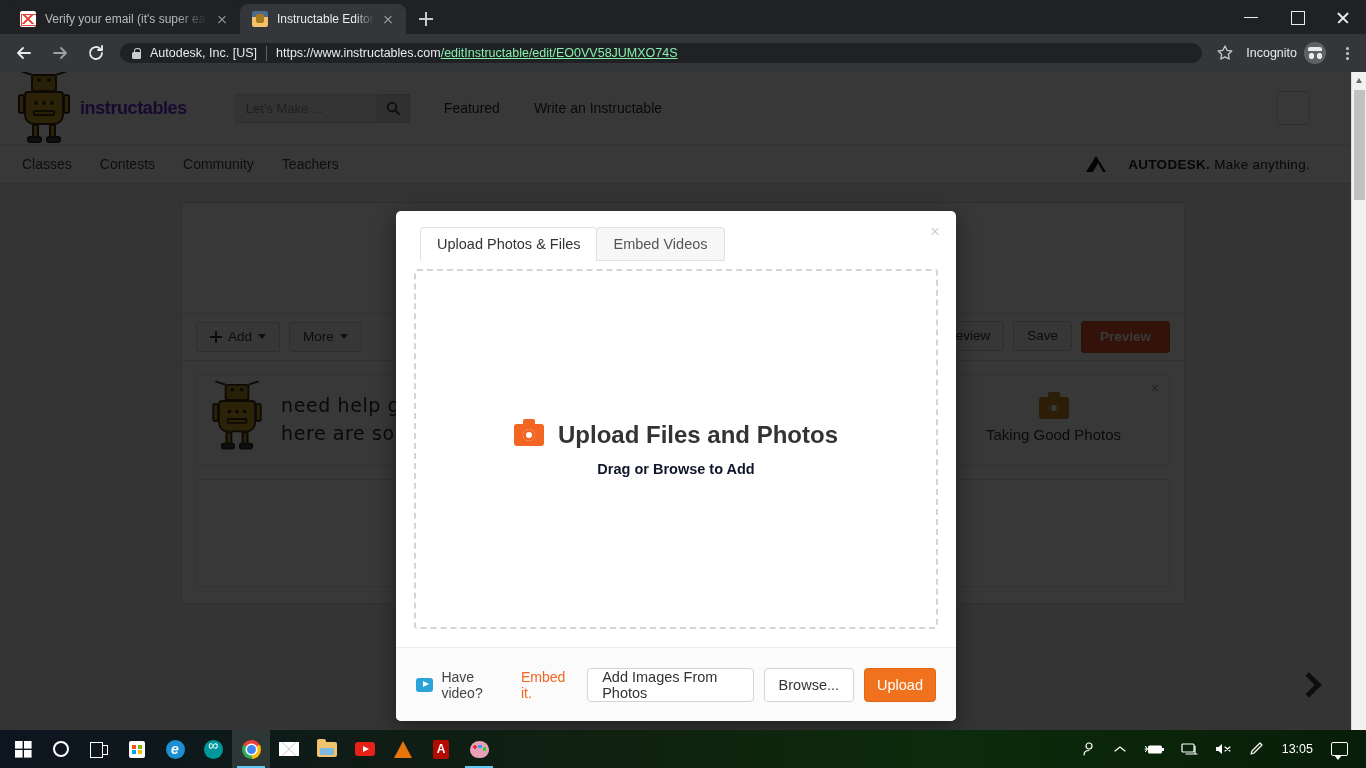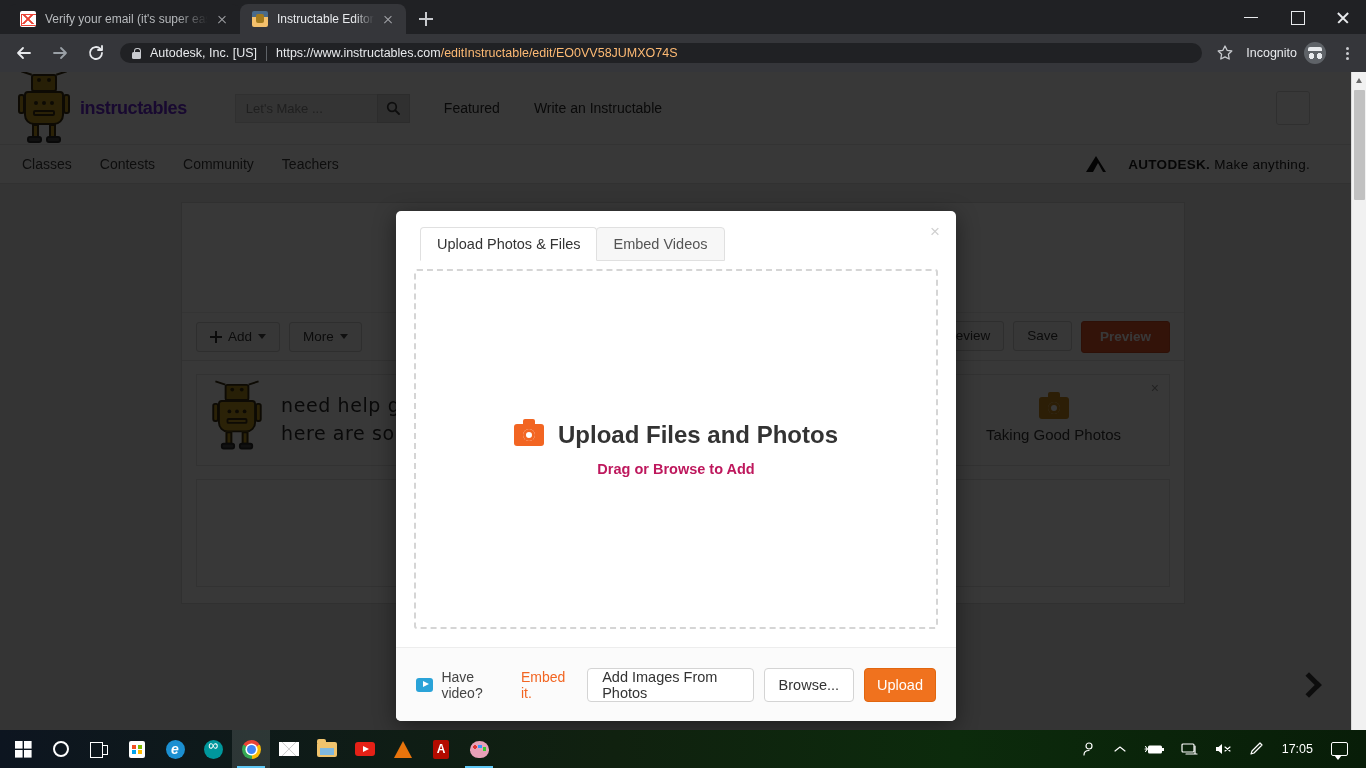--- a/index.html
+++ b/index.html
@@ -119,21 +119,21 @@
   .lock::after {
     content:""; position:absolute; left:2px; top:0; width:5px; height:6px;
     border:1.5px solid #c8cace; border-bottom:none; border-radius:3px 3px 0 0;
   }
   .org { color:#e8eaed; white-space:nowrap; }
   .omni-sep {
     width:1px; height:15px; background:#5f6368; margin:0 9px; flex:0 0 1px;
   }
   .url { white-space:nowrap; overflow:hidden; }
   .url .host { color:#e8eaed; }
-  .url .path { color:#fdba74; }
+  .url .path { color:#86efac;text-decoration:underline; }
   .star { width:26px; height:26px; position:relative; flex:0 0 26px; margin-left:4px; }
   .incog {
     display:flex; align-items:center; gap:7px; padding:0 8px; flex:0 0 auto;
   }
   .incog-label { color:#e8eaed; font-size:12.5px; }
   .incog-ic {
     width:22px; height:22px; border-radius:50%; background:#5f6368;
     position:relative; overflow:hidden;
   }
   .incog-ic::before {
@@ -393,21 +393,21 @@
   .modal-body { flex:1; padding:8px 18px 0; }
   .dropzone {
     width:100%; height:360px; border:2px dashed #d5d5d5; border-radius:3px;
     display:flex; flex-direction:column; align-items:center; justify-content:center;
     gap:12px;
   }
   .dz-title {
     display:flex; align-items:center; gap:14px;
     font-size:24px; font-weight:bold; color:#333;
   }
-  .dz-sub { font-size:14.5px; font-weight:bold; color:#be185d; }
+  .dz-sub { font-size:14.5px; font-weight:bold; color:#0f172a; }
   .modal-foot {
     height:74px; border-top:1px solid #ededed; background:#fbfbfb;
     display:flex; align-items:center; padding:0 20px; gap:12px;
     border-radius:0 0 5px 5px;
   }
   .vid-note { display:flex; align-items:center; gap:8px; font-size:14px; color:#444; }
   .yt {
     width:19px; height:14px; background:#2aa3d8; border-radius:3px; position:relative;
   }
   .yt::before {
@@ -864,20 +864,20 @@
         <svg width="18" height="14" viewBox="0 0 18 14">
             <path d="M2 5h2.5L8 2v10L4.5 9H2z" fill="#fff"></path>
             <path d="M11 5l5 4M16 5l-5 4" stroke="#fff" stroke-width="1.2" stroke-linecap="round"></path>
           </svg>
       </div>
       <div class="tr">
         <svg width="16" height="16" viewBox="0 0 16 16">
             <path d="M12 2l2 2-8 8-3 1 1-3z" stroke="#fff" stroke-width="1.2" fill="none" stroke-linejoin="round"></path>
           </svg>
       </div>
-      <div class="clock">17:05</div>
+      <div class="clock">13:05</div>
       <div class="tr">
           <span class="notif"></span>
         </div>
     </div>
   </div>
 
 </div>
 
 </body></html>

